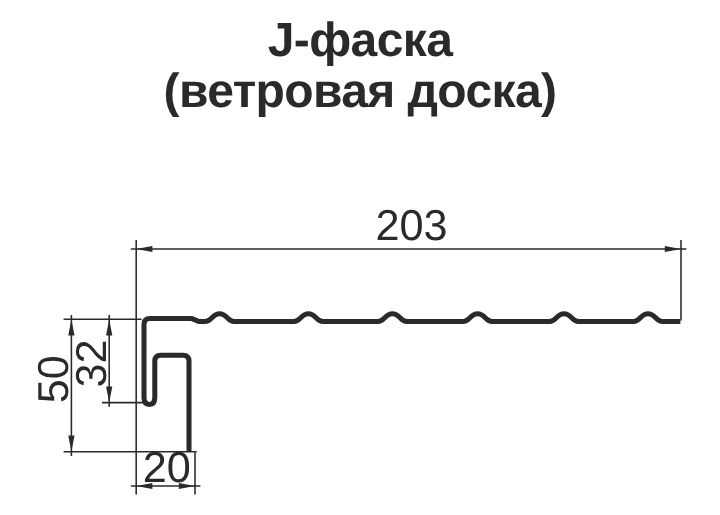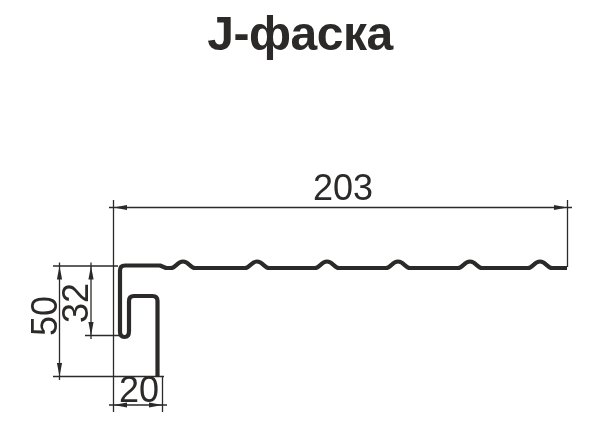--- a/index.html
+++ b/index.html
@@ -5,21 +5,21 @@
   :root { --line:#2b2a29; --bg:#ffffff; }
   * { box-sizing:border-box; }
   html,body { margin:0; padding:0; background:#fff; }
   .page {
     position:relative; width:600px; height:429px;
     background:var(--bg,#ffffff); overflow:hidden;
     font-family:"Liberation Sans", sans-serif;
   }
   .title {
     position:absolute; top:13px; left:0; width:100%;
-    text-align:center; font-weight:700; font-size:48px; line-height:42px;
+    text-align:center; font-weight:700; font-size:40px; line-height:42px;
     letter-spacing:-0.5px; color:var(--line,#2b2a29);
   }
   .title span { display:block; }
   svg.drawing { position:absolute; left:0; top:0; width:600px; height:429px; }
   .thick {
     stroke:var(--line,#2b2a29); stroke-width:4.2; fill:none;
     stroke-linejoin:round; stroke-linecap:butt;
   }
   .thin { stroke:var(--line,#2b2a29); stroke-width:1.3; fill:none; }
   .arrow { fill:var(--line,#2b2a29); stroke:none; }
@@ -28,20 +28,21 @@
     font-size:36px; fill:var(--line,#2b2a29);
   }
 </style>
 </head>
 <body>
 
 <div class="page">
 
   <div class="title">
     <span>J-фаска</span>
+    <span>(ветровая доска)</span>
   </div>
 
   <svg class="drawing" viewBox="0 0 600 429">
 
     <path class="thick" d="
       M 157.5 376
       L 157.5 301
       Q 157.5 296 152.5 296
       L 134 296
       Q 129 296 129 301

